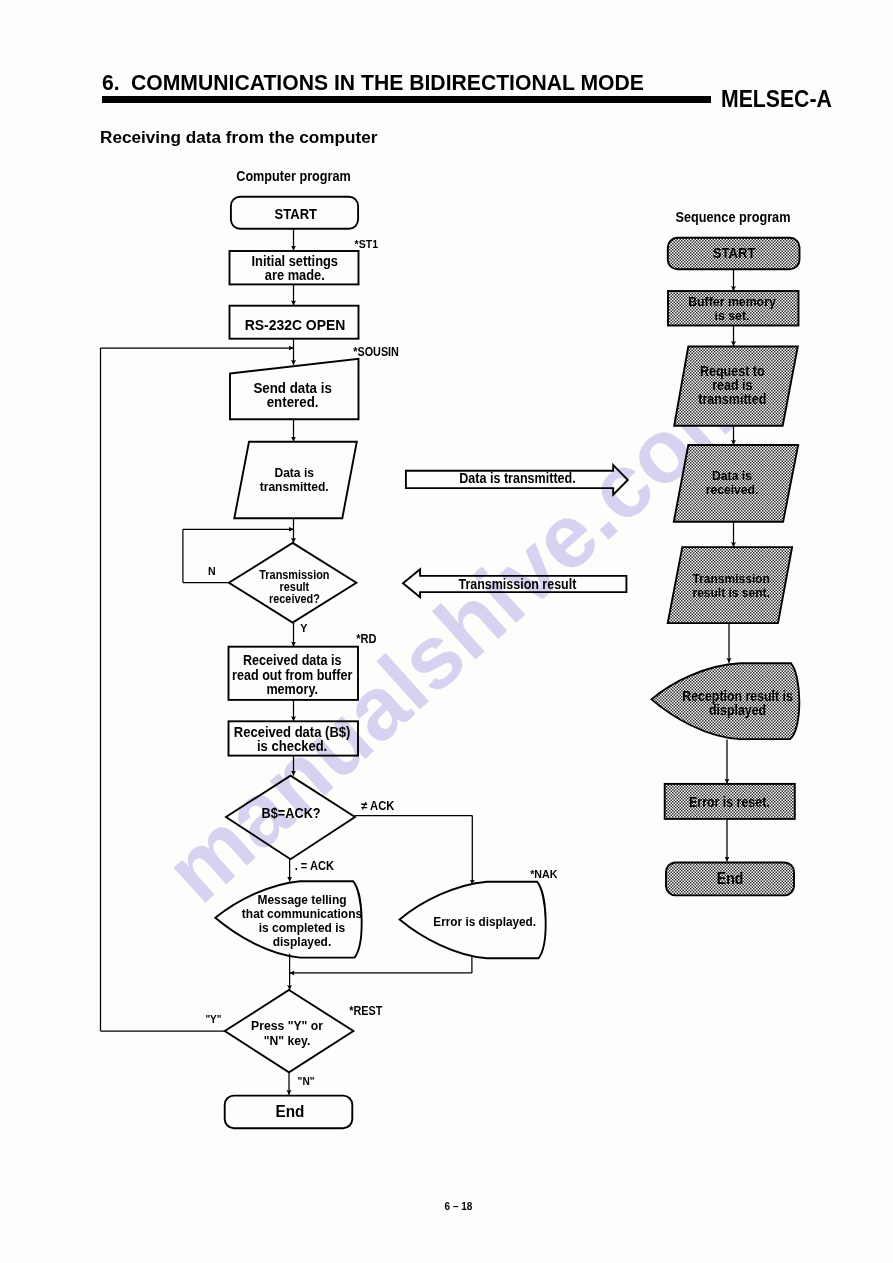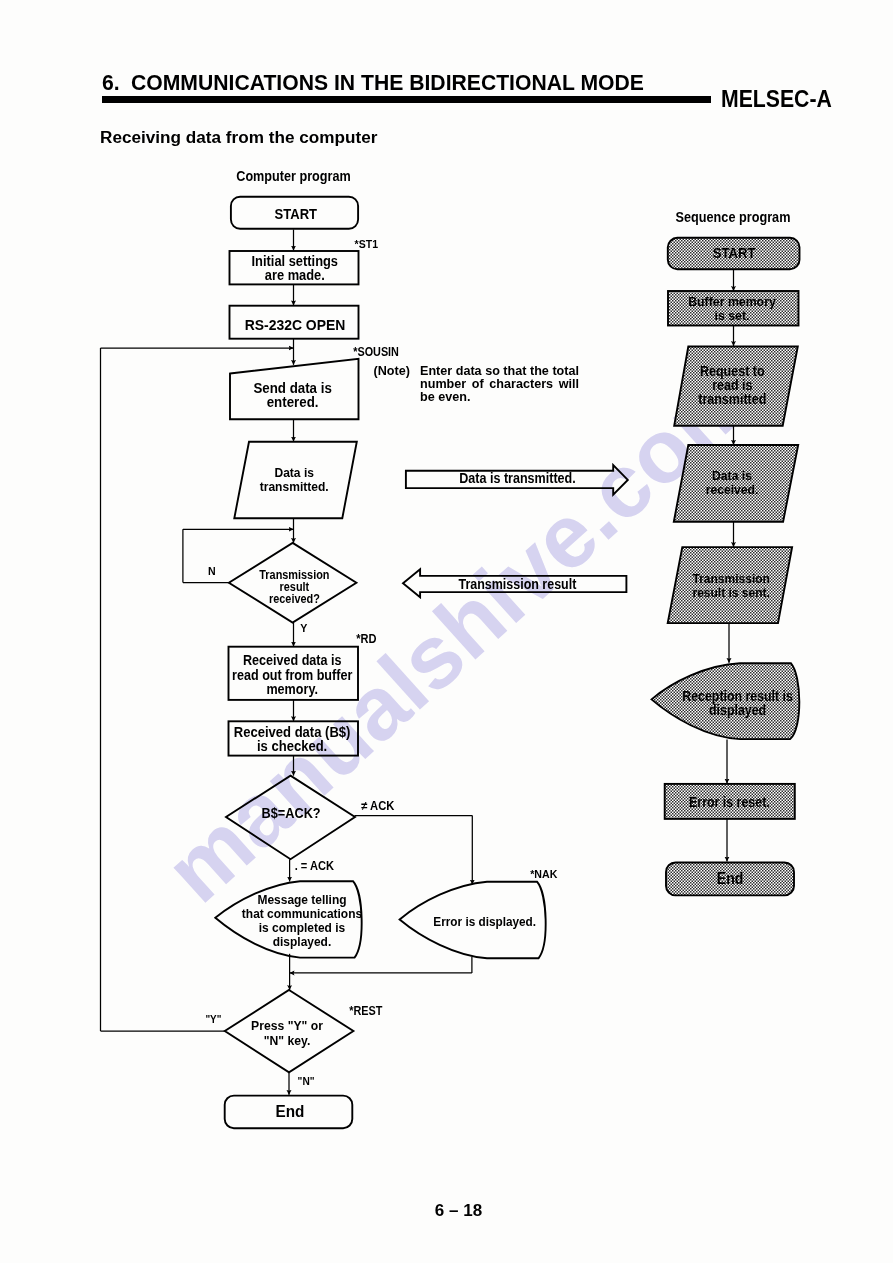--- a/index.html
+++ b/index.html
@@ -5,21 +5,21 @@
 <style>
   html,body{margin:0;padding:0;}
   body{width:893px;height:1263px;background:#ffffff;font-family:"Liberation Sans",sans-serif;overflow:hidden;position:relative;}
   #page{position:absolute;left:0;top:0;width:893px;height:1263px;background:#fdfdfc;}
   .abs{position:absolute;z-index:3;}
   #hdr-num{left:102px;top:72.3px;font-size:22.4px;font-weight:bold;line-height:1;transform:scaleX(.945);transform-origin:left top;}
   #hdr-title{left:131px;top:72.3px;font-size:22.4px;font-weight:bold;line-height:1;transform:scaleX(.945);transform-origin:left top;white-space:nowrap;}
   #hdr-rule{left:102px;top:96px;width:609px;height:7px;background:#000;}
   #hdr-brand{left:721px;top:88px;font-size:23.2px;font-weight:bold;line-height:1;transform:scaleX(.915);transform-origin:left top;white-space:nowrap;}
   #subtitle{left:100px;top:130px;font-size:15.6px;font-weight:bold;line-height:1;transform:scaleX(1.1);transform-origin:left top;}
-  #footer{left:0;top:1202px;width:893px;text-align:center;font-size:17px;font-weight:bold;line-height:1;padding-left:24px;box-sizing:border-box;}
+  #footer{left:0;top:1202px;width:893px;text-align:center;font-size:10px;font-weight:bold;line-height:1;padding-left:24px;box-sizing:border-box;}
   svg#fig{position:absolute;left:0;top:0;z-index:2;}
   .sh{fill:none;stroke:#000;stroke-width:1.9;}
   .shg{fill:url(#stipple);stroke:#000;stroke-width:1.9;}
   .ln{stroke:#000;stroke-width:1.25;fill:none;}
   text{font-family:"Liberation Sans",sans-serif;font-weight:bold;fill:#000;}
   text.t{font-size:13.2px;}
   text.lb{font-size:11.8px;}
   text.hd{font-size:13.6px;}
   #note{left:373.5px;top:364.5px;font-size:12.6px;font-weight:bold;line-height:13.2px;}
   #note-label{display:inline-block;width:43px;}
@@ -38,24 +38,20 @@
 
 <div id="page">
 
   <div class="abs" id="hdr-num">6.</div>
   <div class="abs" id="hdr-title">COMMUNICATIONS IN THE BIDIRECTIONAL MODE</div>
   <div class="abs" id="hdr-rule"></div>
   <div class="abs" id="hdr-brand">MELSEC-A</div>
   <div class="abs" id="subtitle">Receiving data from the computer</div>
   <div class="abs" id="footer">6 – 18</div>
 
-  <div class="abs" id="note">
-    <span id="note-label">(Note)</span>
-    <span id="note-lines"><div>Enter data so that the total</div><div>number of characters will</div><div>be even.</div></span>
-  </div>
 
 
   <div class="abs" id="wm-wrap">
       <div id="watermark">manualshive.com</div>
     </div>
 
   <svg id="fig" width="893" height="1263" viewBox="0 0 893 1263">
     <defs>
       <pattern id="stipple" width="3" height="3" patternUnits="userSpaceOnUse">
         <rect width="3" height="3" fill="#ffffff"></rect>

